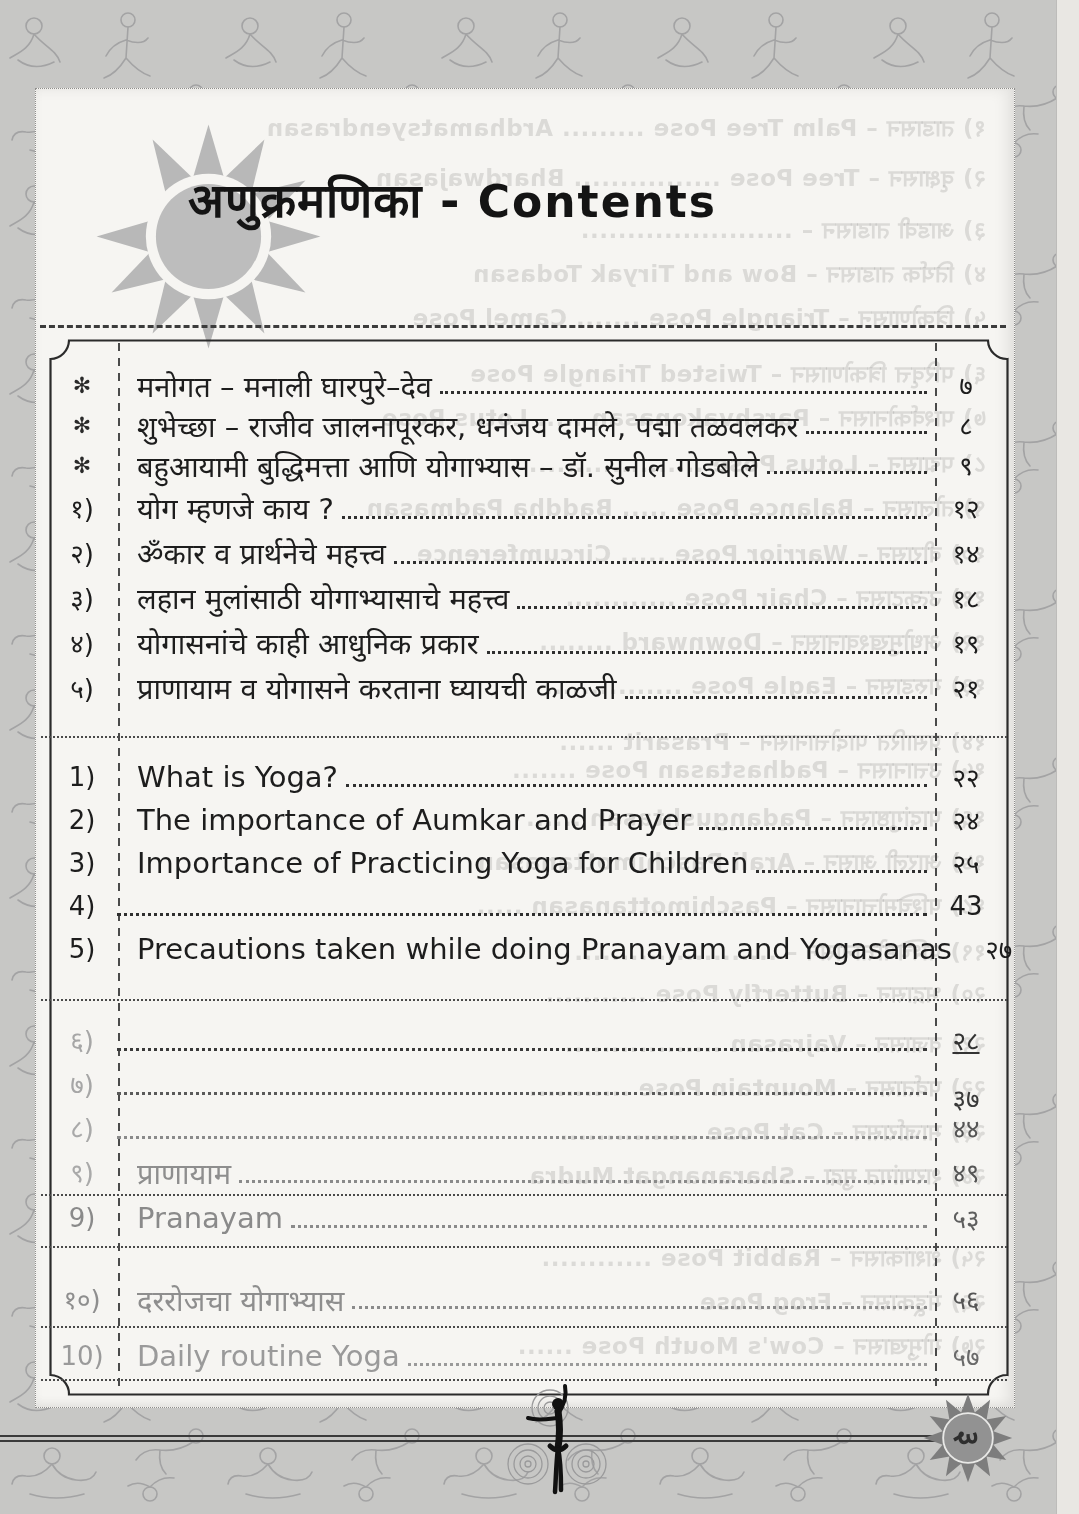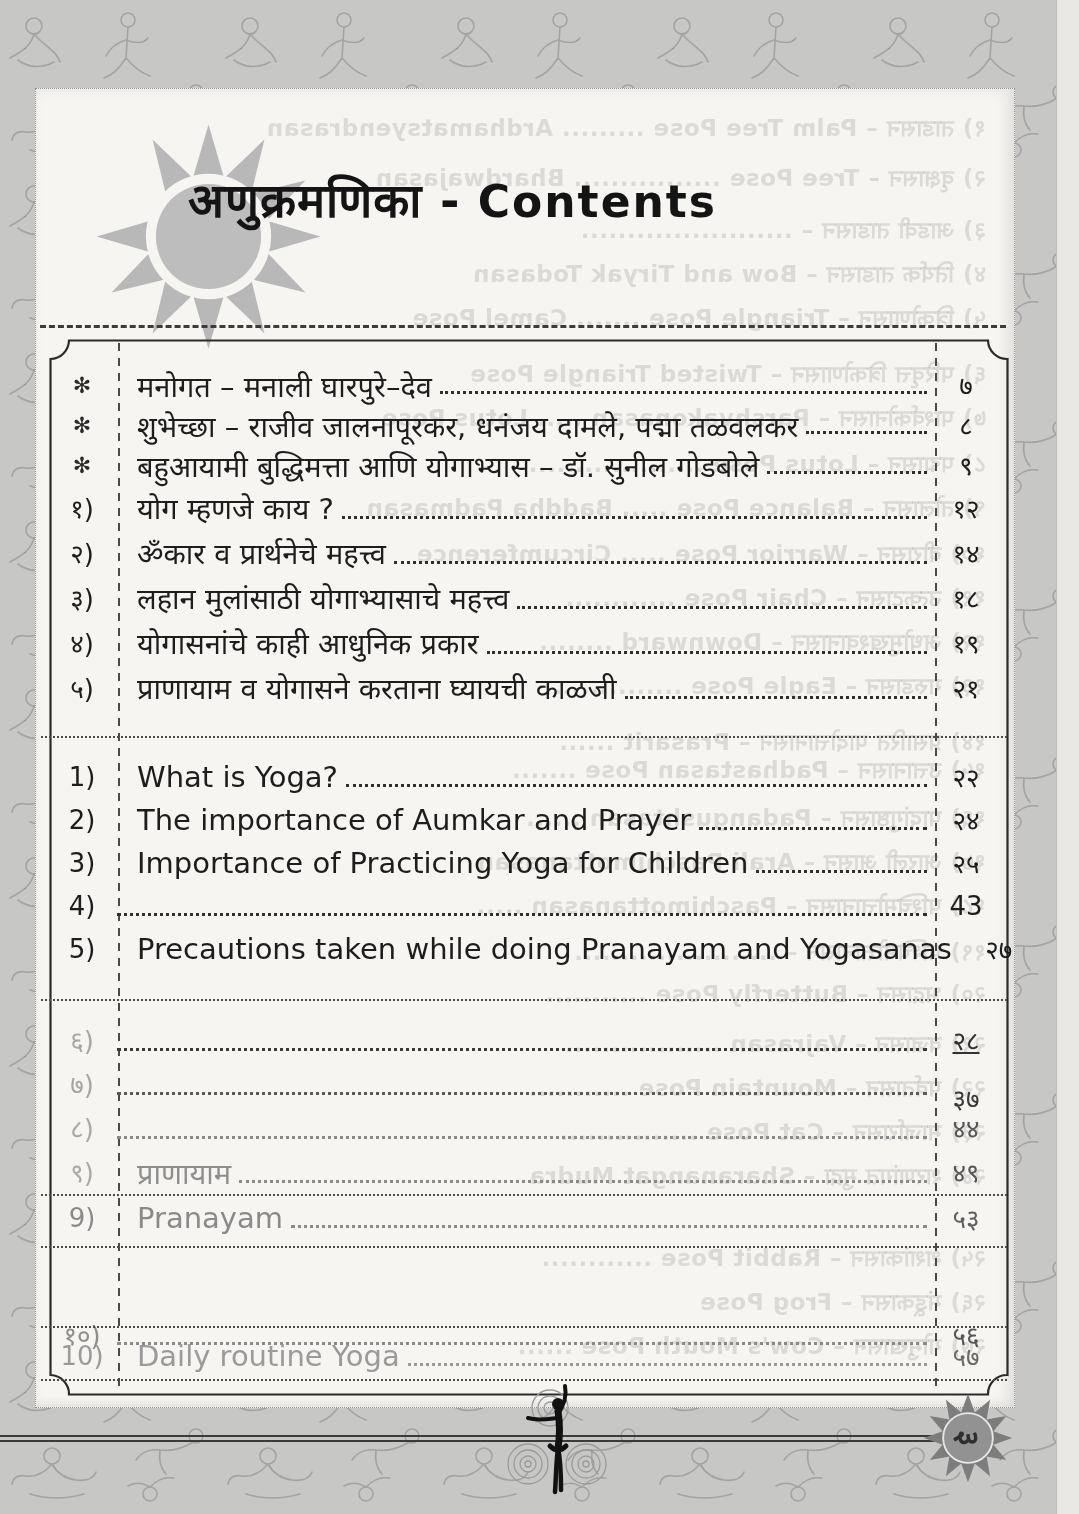--- a/index.html
+++ b/index.html
@@ -43,21 +43,21 @@
     border-top:3px dashed #3c3c3c;
   }
   
   .frame{position:absolute;left:13px;top:250px;width:960px;height:1057px;}
   .frame svg{position:absolute;inset:0;}
   .sec{position:absolute;left:0;width:960px;}
   .sec-front{top:26px;}
   .sec-english{top:416px;}
   .sec-m2{top:679px;}
   .sec-pranayam{top:858px;}
-  .sec-daily-m{top:939px;margin-top:36px;}
+  .sec-daily-m{top:939px;}
   .sec-daily-e{top:996px;}
   .row{display:flex;align-items:center;height:45px;padding:0 10px 0 0;}
   .sec-front .row.star{height:40px;}
   .sec-english .row{height:43px;}
   .sec-m2 .row{height:44px;}
   .sec-pranayam .row,.sec-daily-m .row,.sec-daily-e .row{height:42px;}
   .num{width:66px;flex:0 0 66px;text-align:center;font-size:26px;color:#1d1d1d;}
   .num.star-glyph{font-size:22px;color:#2a2a2a;}
   .title{font-size:29px;color:#1d1d1d;white-space:nowrap;padding:0 6px 0 22px;}
   .leader{flex:1;height:0;border-bottom:3px dotted #2f2f2f;align-self:flex-end;margin:0 6px 11px 2px;}
@@ -317,20 +317,21 @@
         <div class="row">
           <span class="num" style="color: rgb(138, 138, 138);">9)</span>
           <span class="title" style="color: rgb(138, 138, 138);">Pranayam</span>
           <span class="leader" style="border-bottom-color: rgb(138, 138, 138);"></span>
           <span class="pg" style="color: rgb(94, 94, 94);">५३</span>
         </div>
       </div>
     <div class="sec sec-daily-m">
         <div class="row">
           <span class="num" style="color: rgb(142, 142, 142);">१०)</span>
+          <span class="title" style="color: rgb(142, 142, 142);">दररोजचा योगाभ्यास</span>
           <span class="leader" style="border-bottom-color: rgb(138, 138, 138);"></span>
           <span class="pg" style="color: rgb(85, 85, 85);">५६</span>
         </div>
       </div>
     <div class="sec sec-daily-e">
         <div class="row">
           <span class="num" style="color: rgb(154, 154, 154);">10)</span>
           <span class="title" style="color: rgb(154, 154, 154);">Daily routine Yoga</span>
           <span class="leader" style="border-bottom-color: rgb(154, 154, 154);"></span>
           <span class="pg" style="color: rgb(106, 106, 106);">५७</span>

